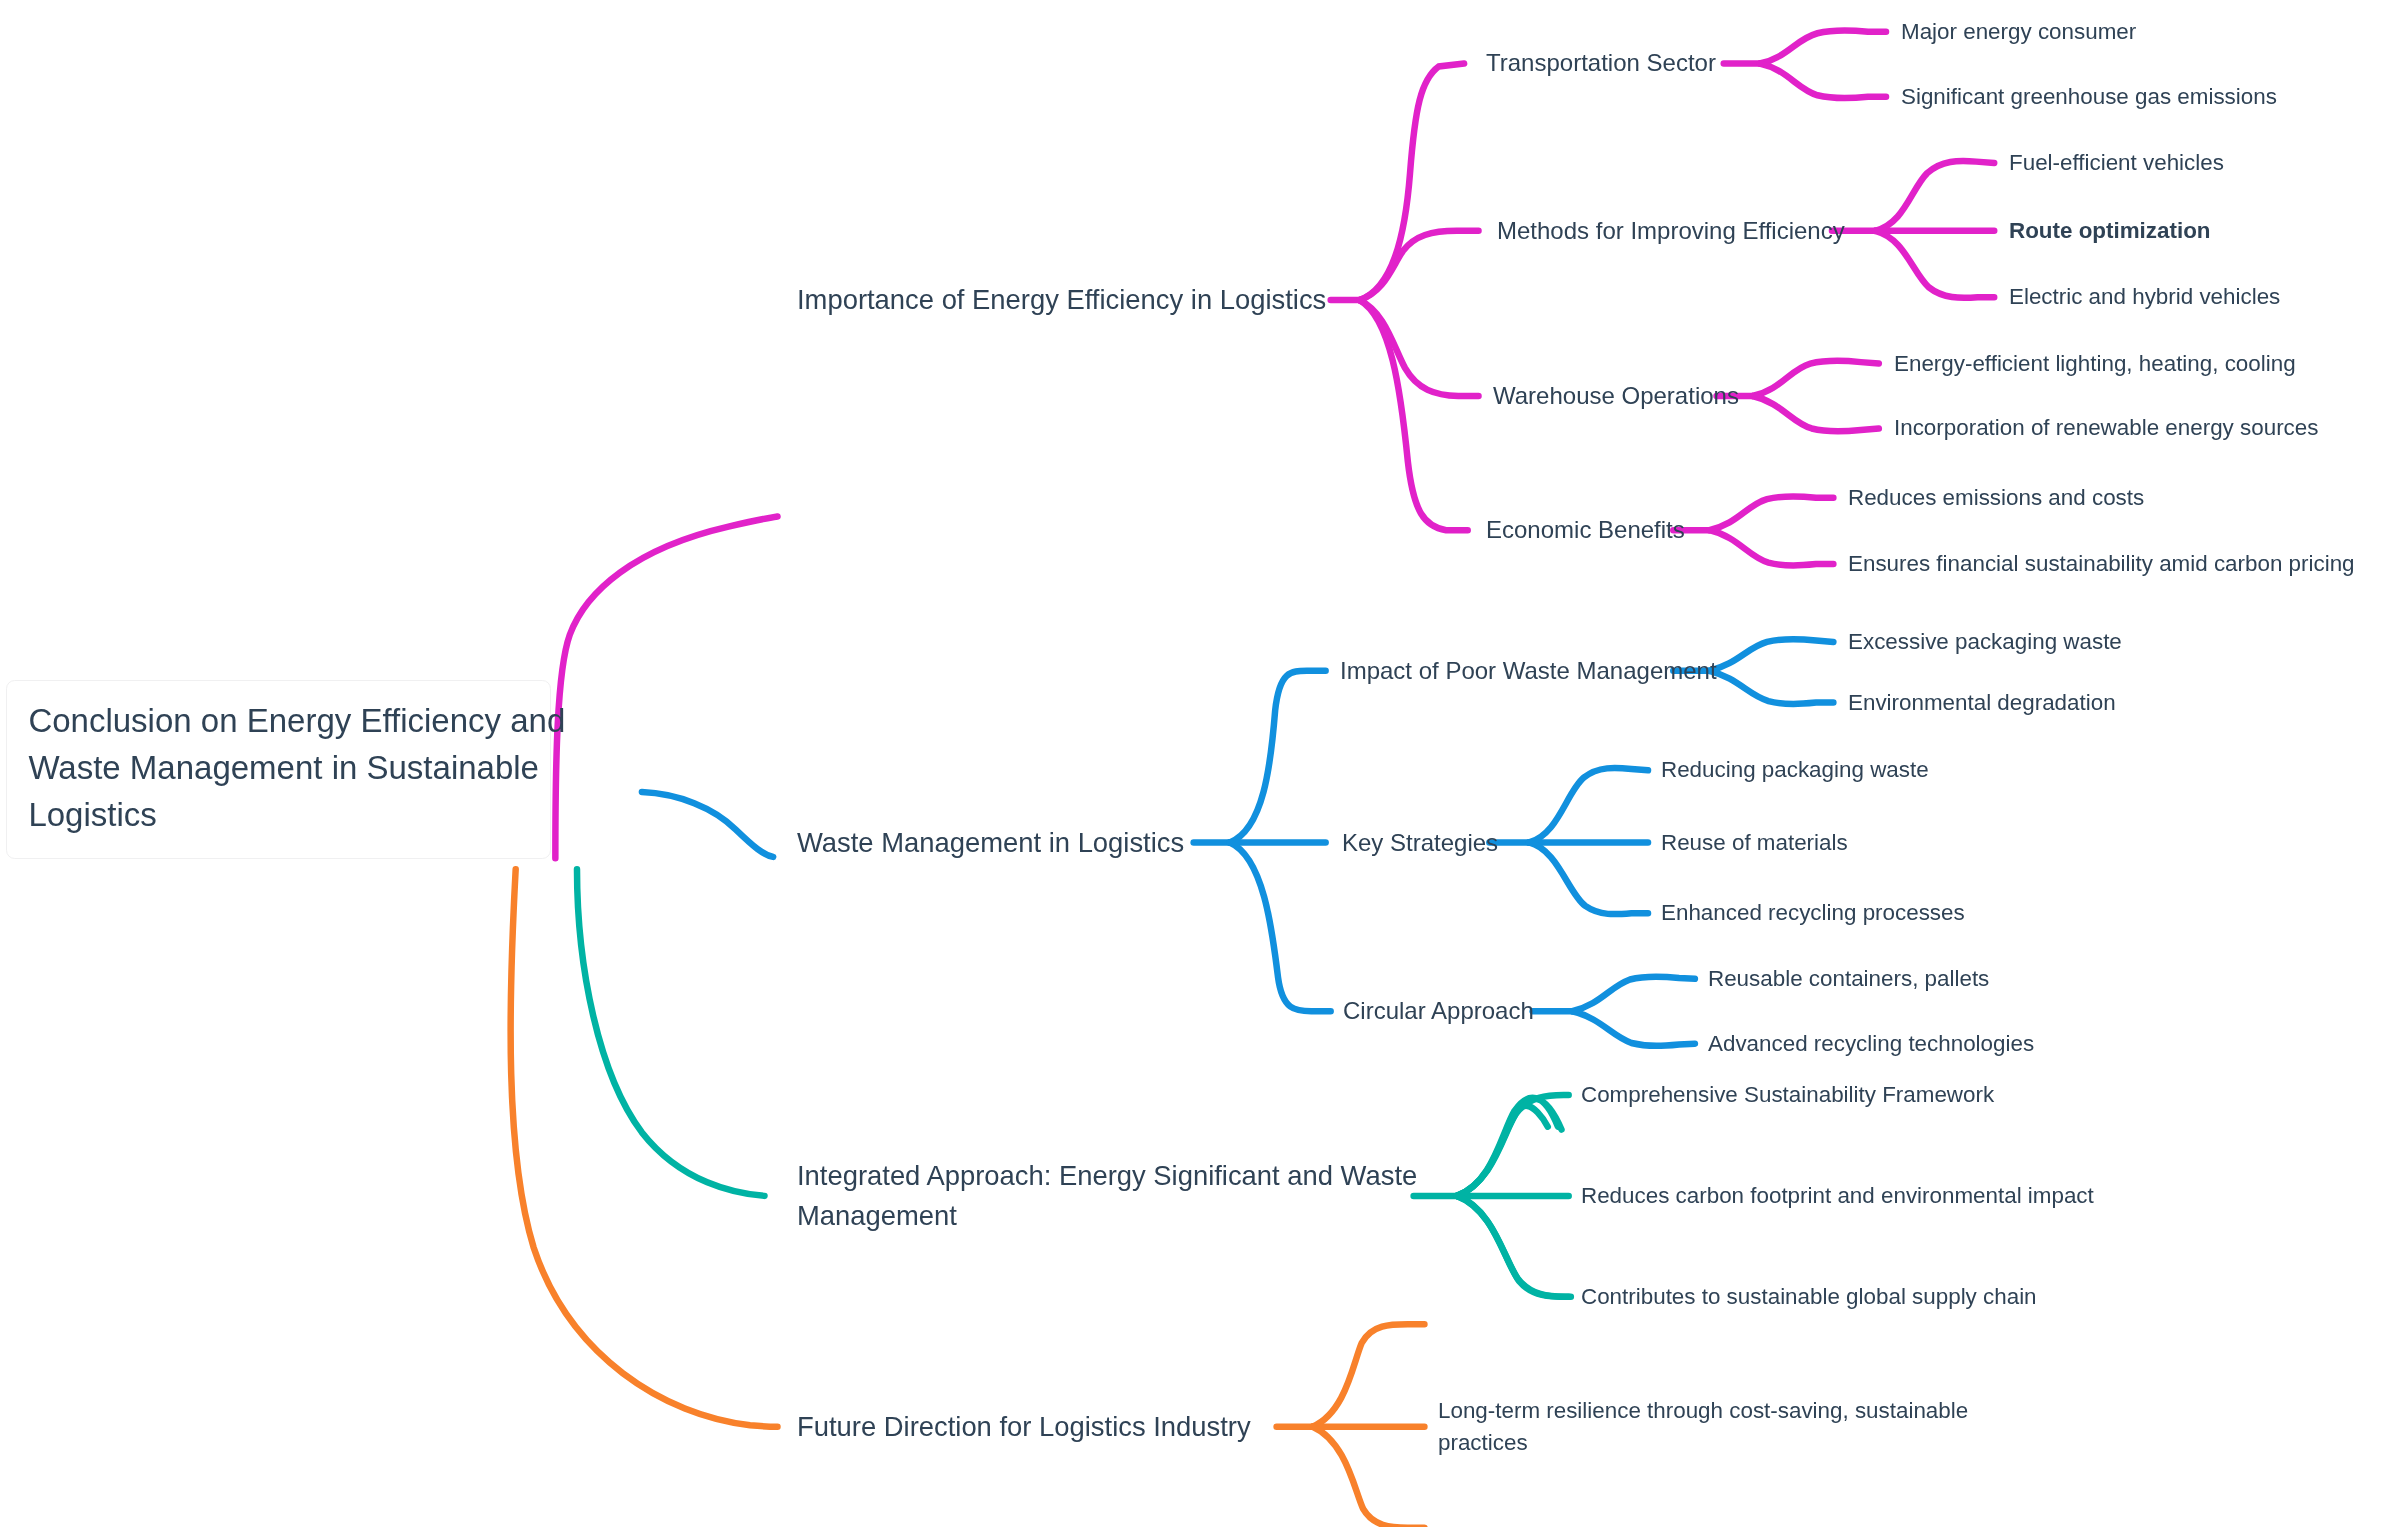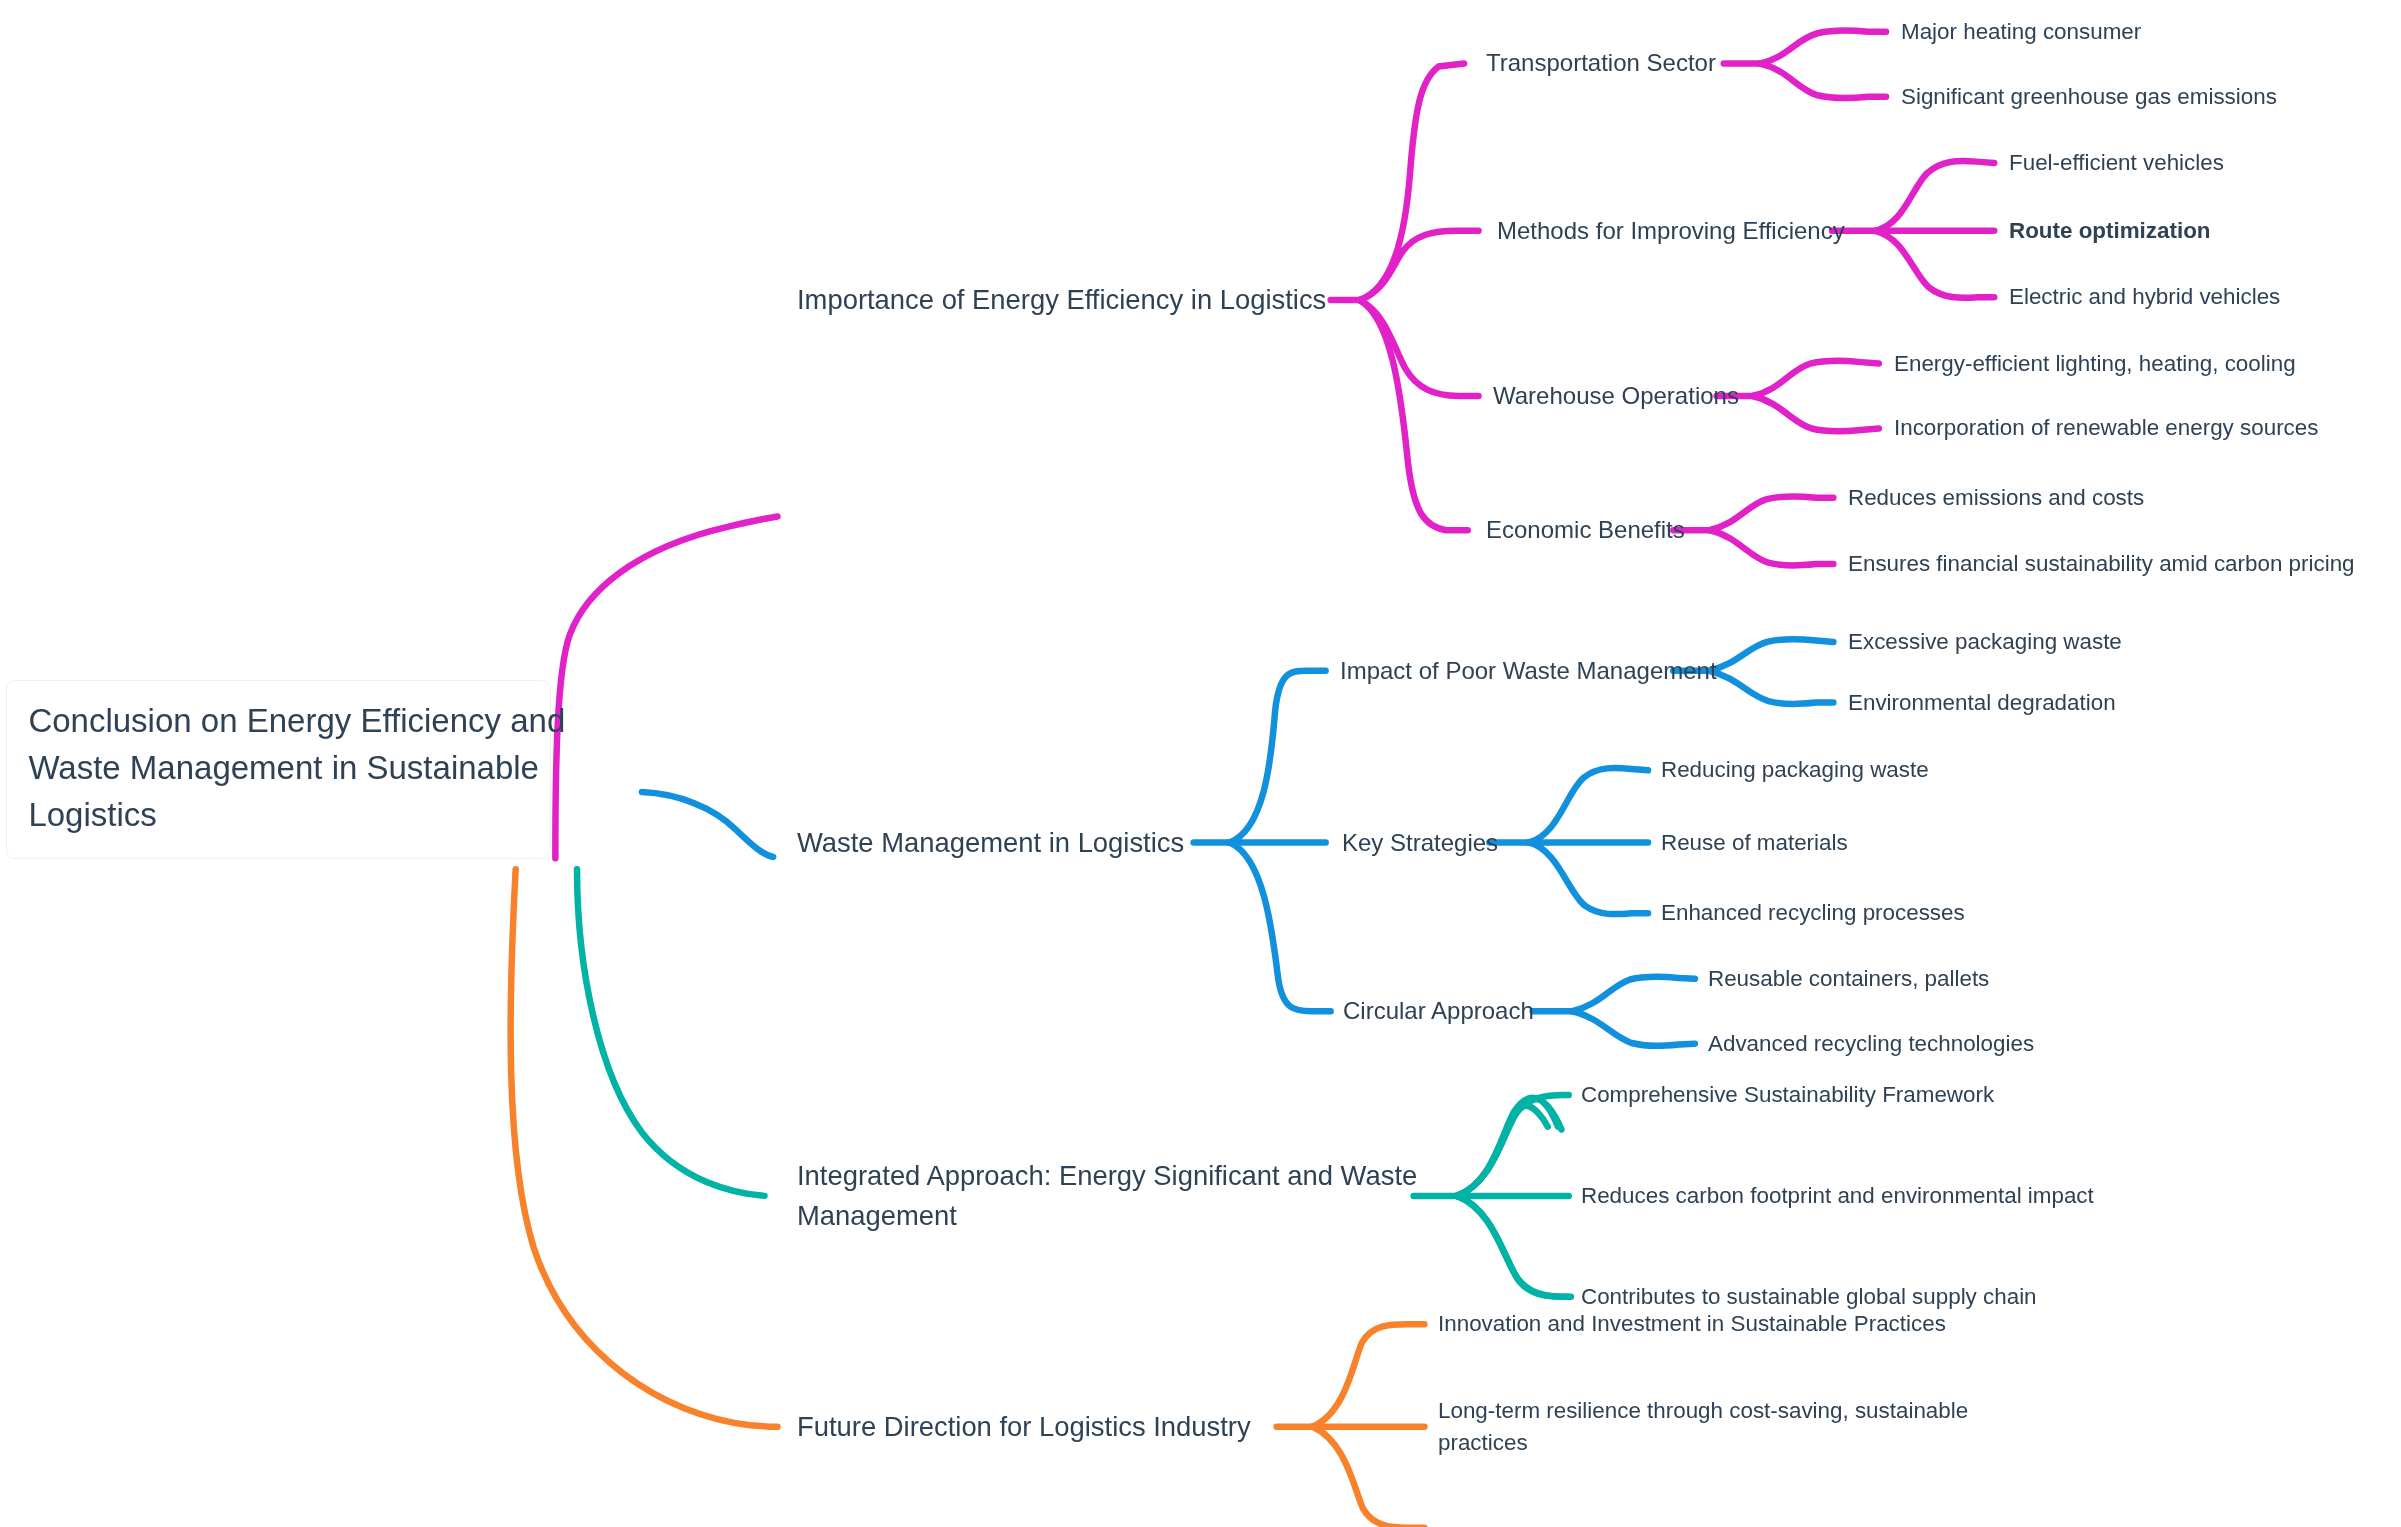--- a/index.html
+++ b/index.html
@@ -150,21 +150,21 @@
   <div class="node lvl1" style="left:797px; top:1427px;">Future Direction for Logistics Industry</div>
 
   <div class="node lvl2" style="left:1486px; top:63px;">Transportation Sector</div>
 
   <div class="node lvl2" style="left:1497px; top:231px;">Methods for Improving Efficiency</div>
 
   <div class="node lvl2" style="left:1493px; top:396px;">Warehouse Operations</div>
 
   <div class="node lvl2" style="left:1486px; top:530px;">Economic Benefits</div>
 
-  <div class="node lvl3" style="left:1901px; top:32px;">Major heating consumer</div>
+  <div class="node lvl3" style="left:1901px; top:32px;">Major energy consumer</div>
 
   <div class="node lvl3" style="left:1901px; top:97px;">Significant greenhouse gas emissions</div>
 
   <div class="node lvl3" style="left:2009px; top:163px;">Fuel-efficient vehicles</div>
 
   <div class="node lvl3" style="left:2009px; top:231px;font-weight:bold;">Route optimization</div>
 
   <div class="node lvl3" style="left:2009px; top:297px;">Electric and hybrid vehicles</div>
 
   <div class="node lvl3" style="left:1894px; top:364px;">Energy-efficient lighting, heating, cooling</div>
@@ -194,19 +194,18 @@
   <div class="node lvl3" style="left:1708px; top:979px;">Reusable containers, pallets</div>
 
   <div class="node lvl3" style="left:1708px; top:1044px;">Advanced recycling technologies</div>
 
   <div class="node lvl3" style="left:1581px; top:1095px;">Comprehensive Sustainability Framework</div>
 
   <div class="node lvl3" style="left:1581px; top:1196px;">Reduces carbon footprint and environmental impact</div>
 
   <div class="node lvl3" style="left:1581px; top:1297px;">Contributes to sustainable global supply chain</div>
 
-  <div class="node lvl3" style="left:1438px; top:1324px;">Innovation and Investment in Sustainable Practices</div>
 
   <div class="node lvl3 wrap" style="left:1438px; top:1427px; width:599px;">Long-term resilience through cost-saving, sustainable practices</div>
 
 
 </div>
 
 
 </body></html>

